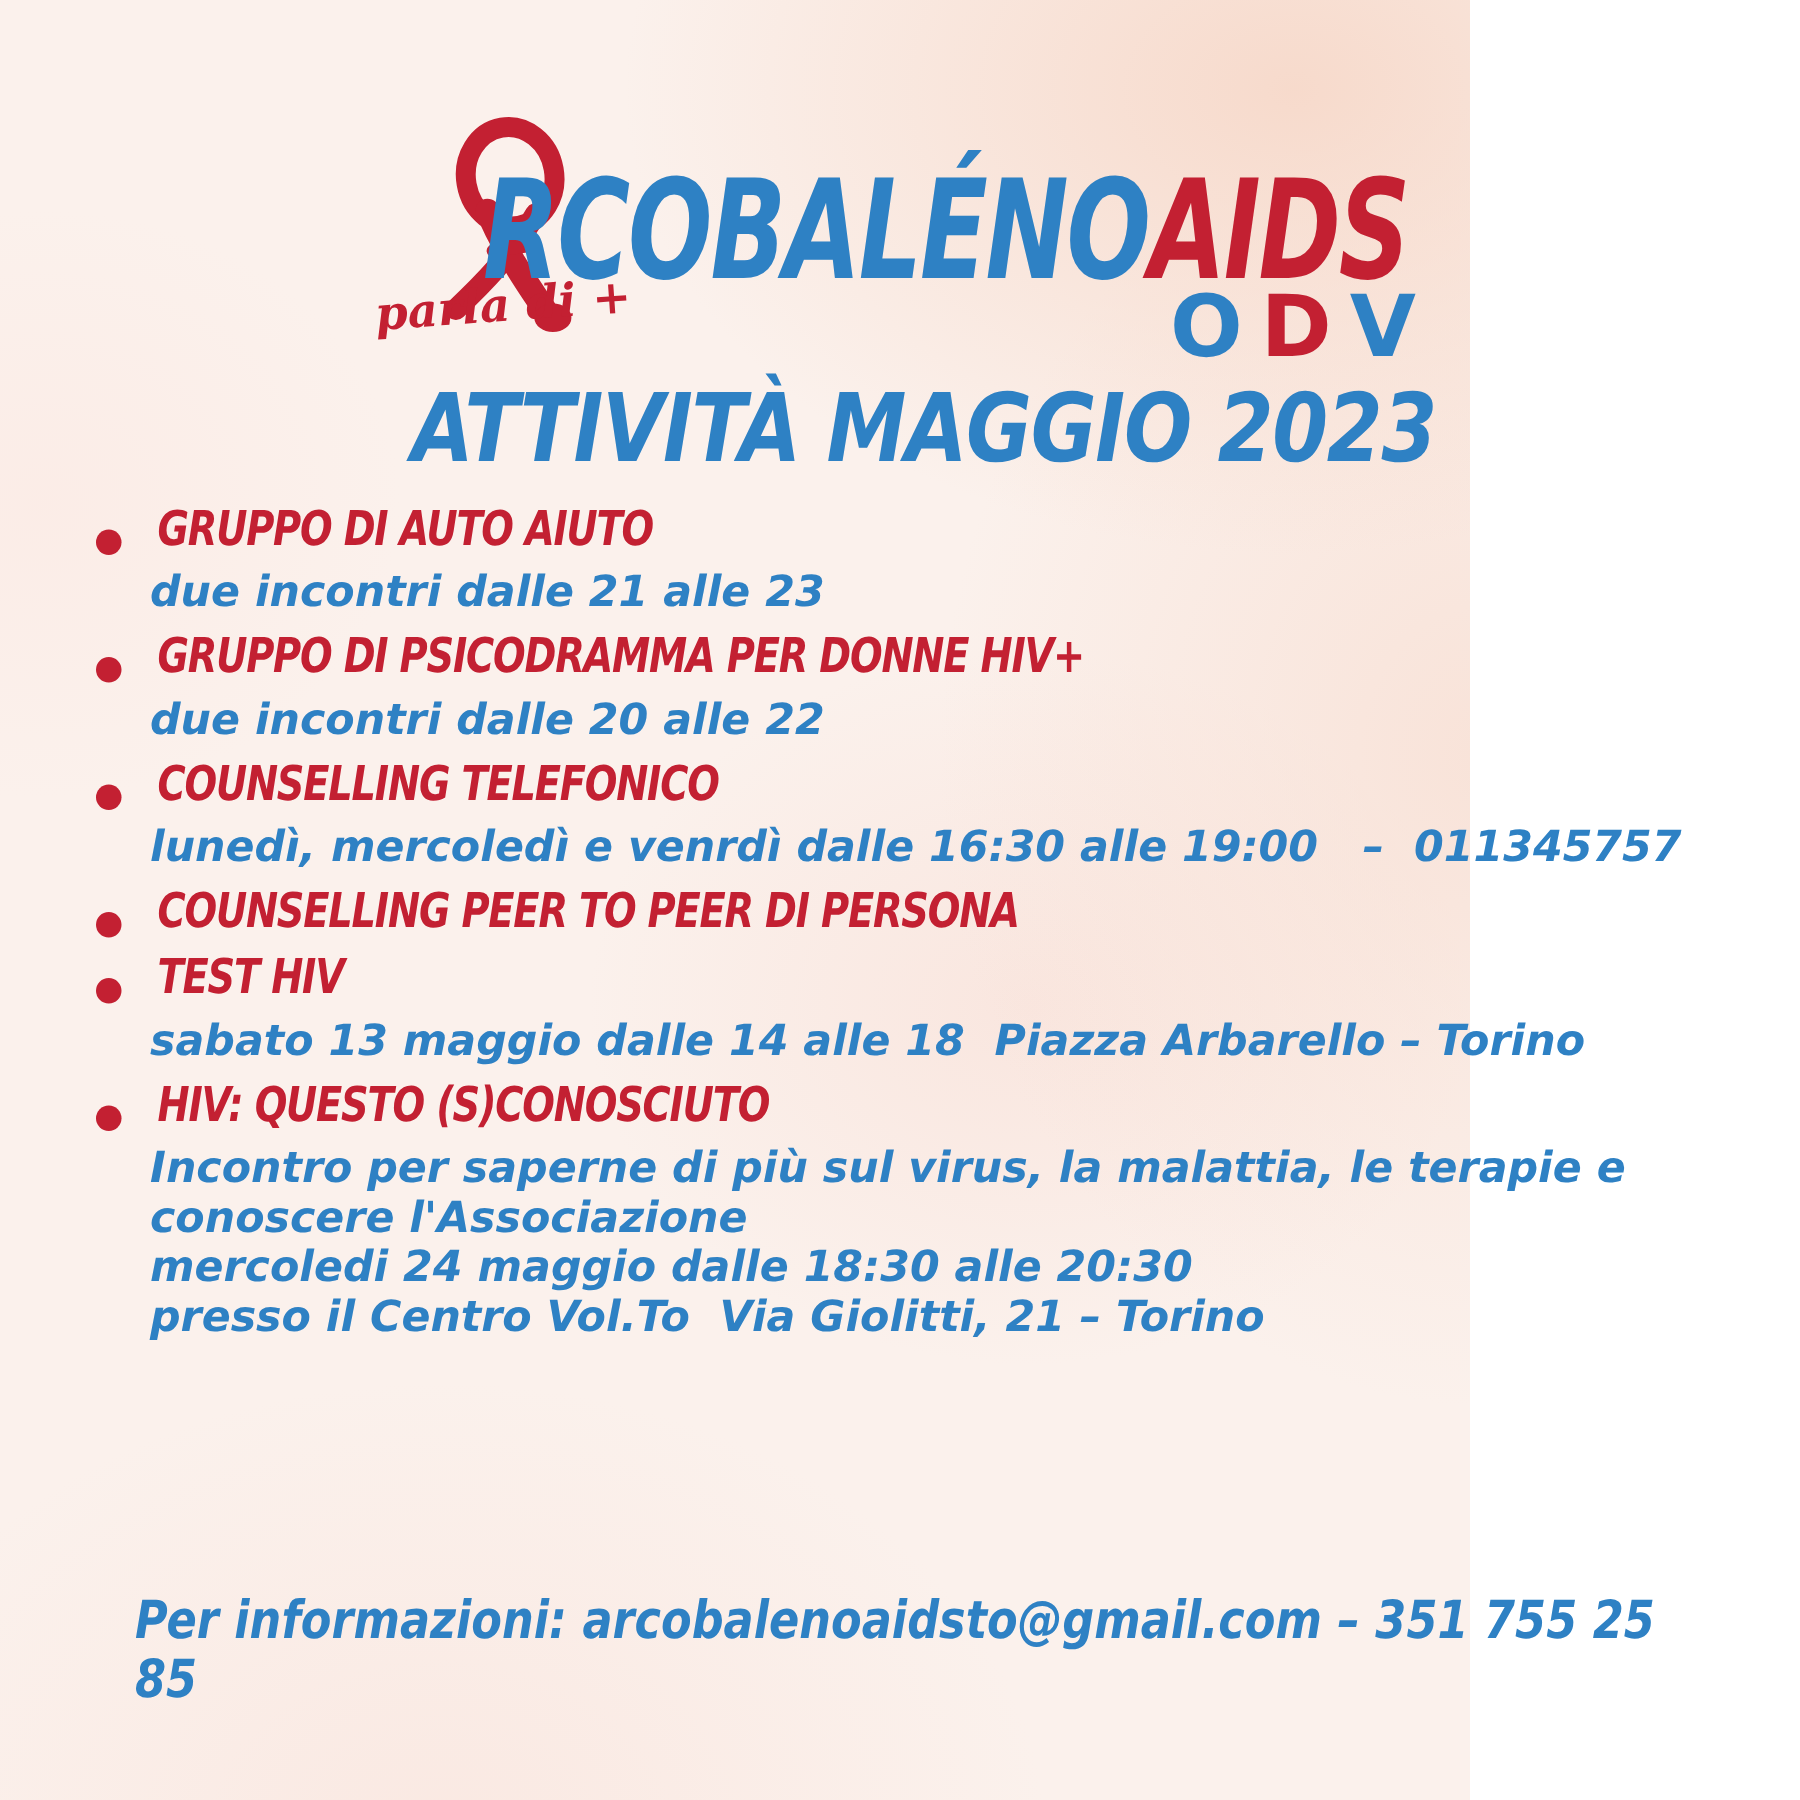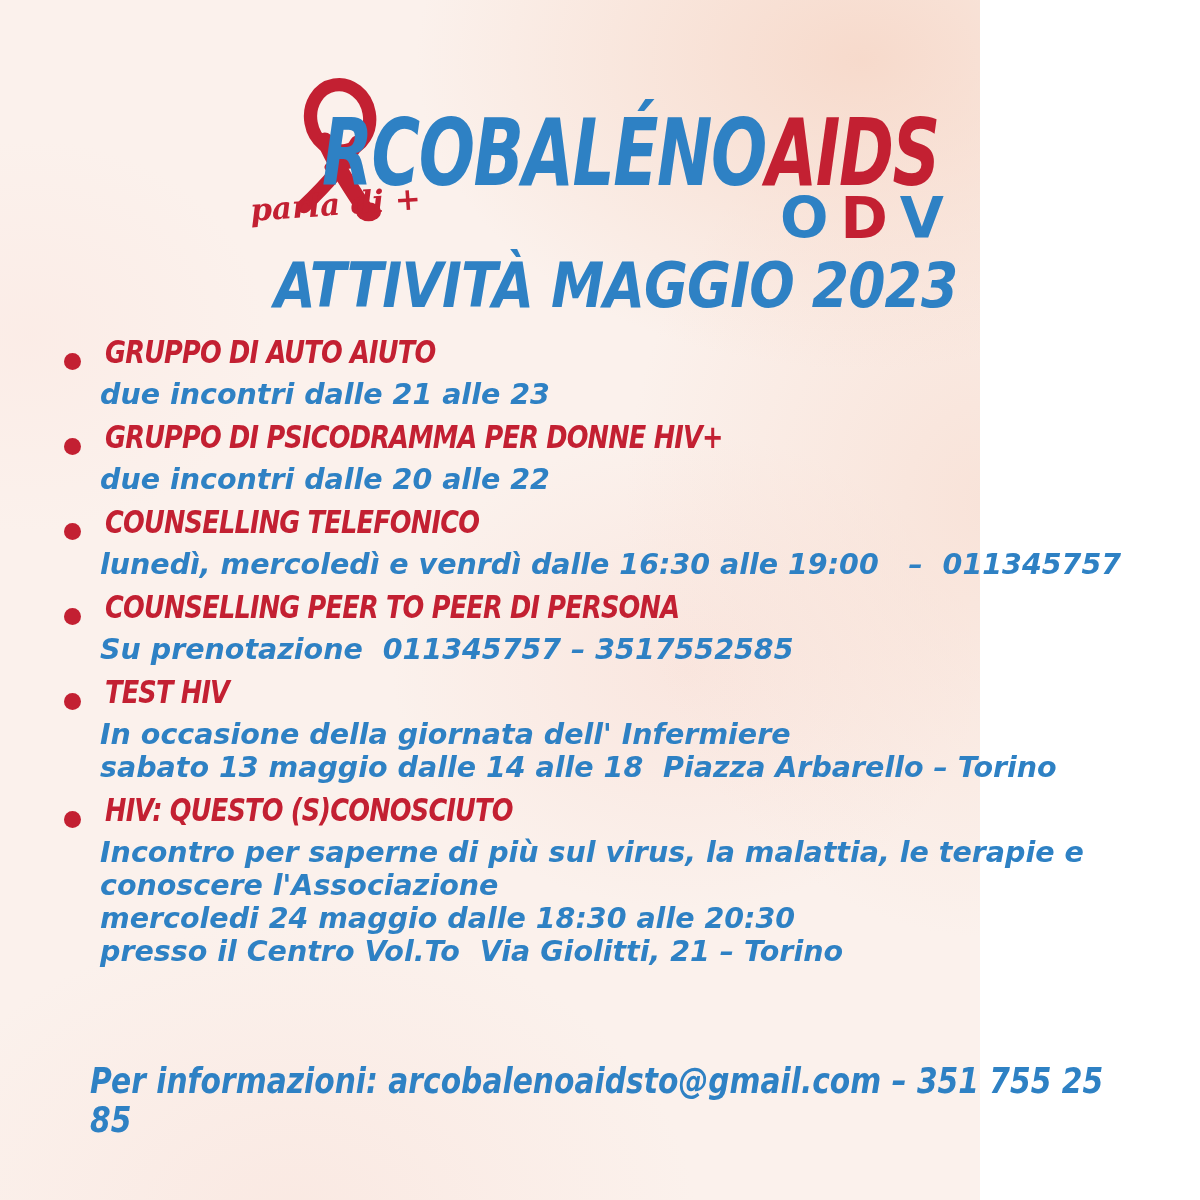--- a/index.html
+++ b/index.html
@@ -123,32 +123,28 @@
       <div class="details">
         <p class="detail-line" style="color:#2e81c4;">lunedì, mercoledì e venrdì dalle 16:30 alle 19:00   –  011345757</p>
       </div>
     </div>
 
     <div class="item">
       <div class="item-head">
         <span class="dot" style="background:#c32032;"></span>
         <h2 class="item-heading" style="color:#c32032;"><span class="cond-h">COUNSELLING PEER TO PEER DI PERSONA</span></h2>
       </div>
-      <div class="details">
-        <p class="detail-line" style="color:#2e81c4;">Su prenotazione  011345757 – 3517552585</p>
-      </div>
     </div>
 
     <div class="item">
       <div class="item-head">
         <span class="dot" style="background:#c32032;"></span>
         <h2 class="item-heading" style="color:#c32032;"><span class="cond-h">TEST HIV</span></h2>
       </div>
       <div class="details">
-        <p class="detail-line" style="color:#2e81c4;">In occasione della giornata dell' Infermiere</p>
         <p class="detail-line" style="color:#2e81c4;">sabato 13 maggio dalle 14 alle 18  Piazza Arbarello – Torino</p>
       </div>
     </div>
 
     <div class="item">
       <div class="item-head">
         <span class="dot" style="background:#c32032;"></span>
         <h2 class="item-heading" style="color:#c32032;"><span class="cond-h">HIV: QUESTO (S)CONOSCIUTO</span></h2>
       </div>
       <div class="details">

